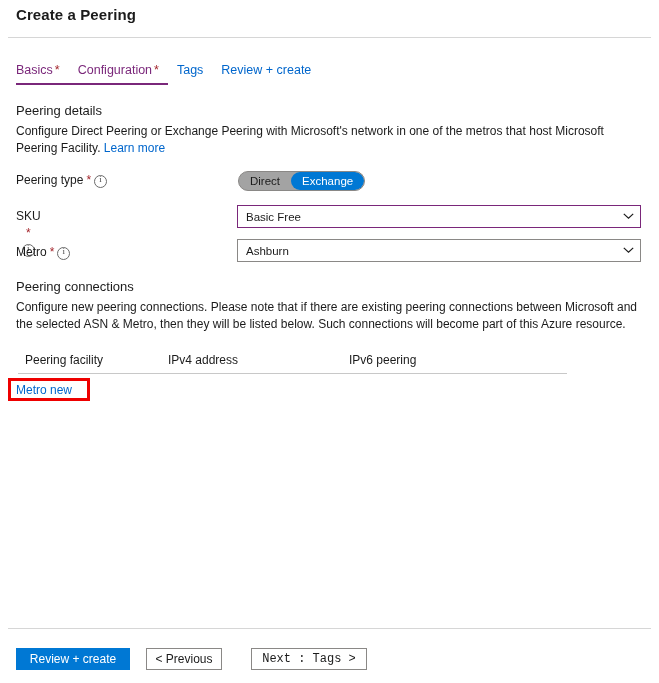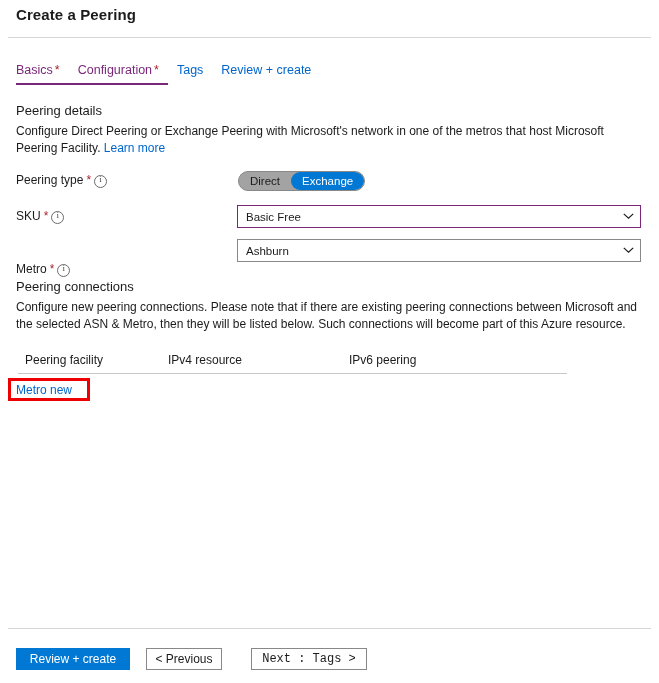--- a/index.html
+++ b/index.html
@@ -299,55 +299,55 @@
 <div class="field-label" style="top:173px;">
   <span>Peering type</span>
   <span class="req">*</span>
   <span class="info-icon"></span>
 </div>
 <div class="pill-toggle">
   <div class="pill-opt">Direct</div>
   <div class="pill-opt selected">Exchange</div>
 </div>
 
-<div class="field-label" style="top:209px;">
+<div class="field-label" style="top:209px;flex-direction:column;">
   <span>SKU</span>
   <span class="req">*</span>
   <span class="info-icon"></span>
 </div>
 <div class="dropdown focused" style="top:205px;">
   <div class="value">Basic Free</div>
   <div class="chev">
     <svg width="11" height="7" viewBox="0 0 11 7">
         <path d="M0.8 0.9 L5.5 5.3 L10.2 0.9" fill="none" stroke="#1b1b1b" stroke-width="1.2"></path>
       </svg>
   </div>
 </div>
 
-<div class="field-label" style="top:262px;">
+<div class="field-label" style="top:245px;">
   <span>Metro</span>
   <span class="req">*</span>
   <span class="info-icon"></span>
 </div>
 <div class="dropdown" style="top:239px;">
   <div class="value">Ashburn</div>
   <div class="chev">
     <svg width="11" height="7" viewBox="0 0 11 7">
         <path d="M0.8 0.9 L5.5 5.3 L10.2 0.9" fill="none" stroke="#1b1b1b" stroke-width="1.2"></path>
       </svg>
   </div>
 </div>
 
 <div class="section-title" style="top:279px;">Peering connections</div>
 <div class="section-desc" style="top:299px; width:628px;">Configure new peering connections. Please note that if there are existing peering connections between Microsoft and the selected ASN &amp; Metro, then they will be listed below. Such connections will become part of this Azure resource.</div>
 
 <div class="conn-table">
   <div class="conn-head">
     <div class="col-h col-1">Peering facility</div>
-    <div class="col-h col-2">IPv4 resource</div>
+    <div class="col-h col-2">IPv4 address</div>
     <div class="col-h col-3">IPv6 peering</div>
   </div>
 </div>
 
 <div class="create-new">Metro new</div>
 <div class="highlight-box"></div>
 
 <div class="footer-divider"></div>
 <div class="btn btn-primary">Review + create</div>
 <div class="btn btn-secondary btn-prev">&lt; Previous</div>

